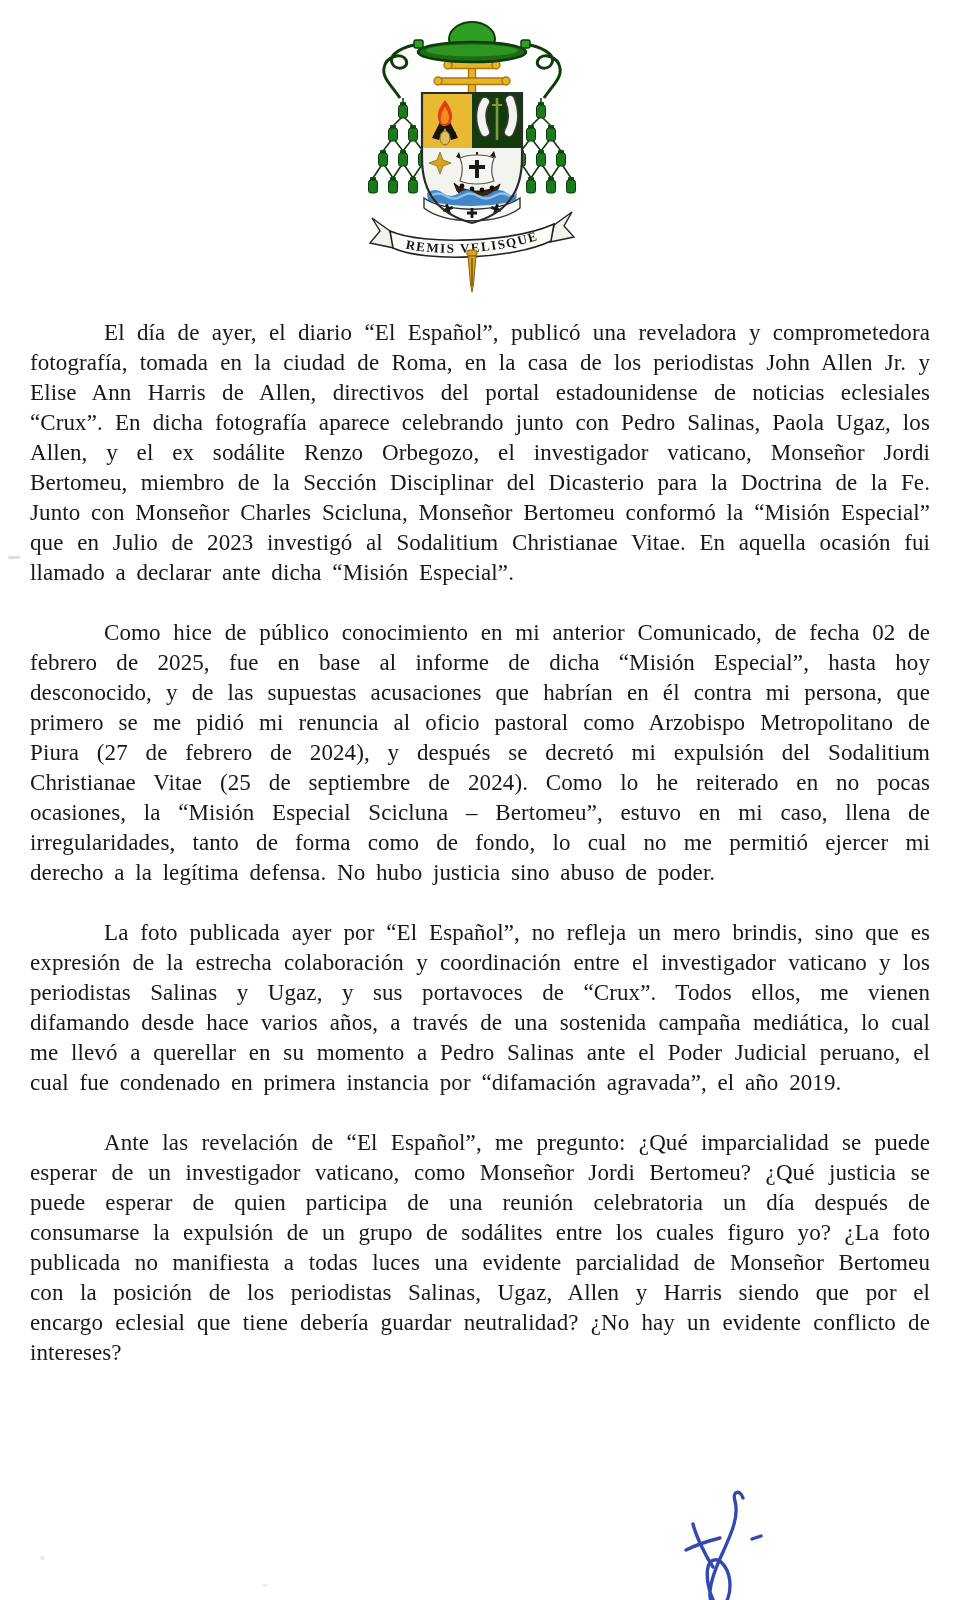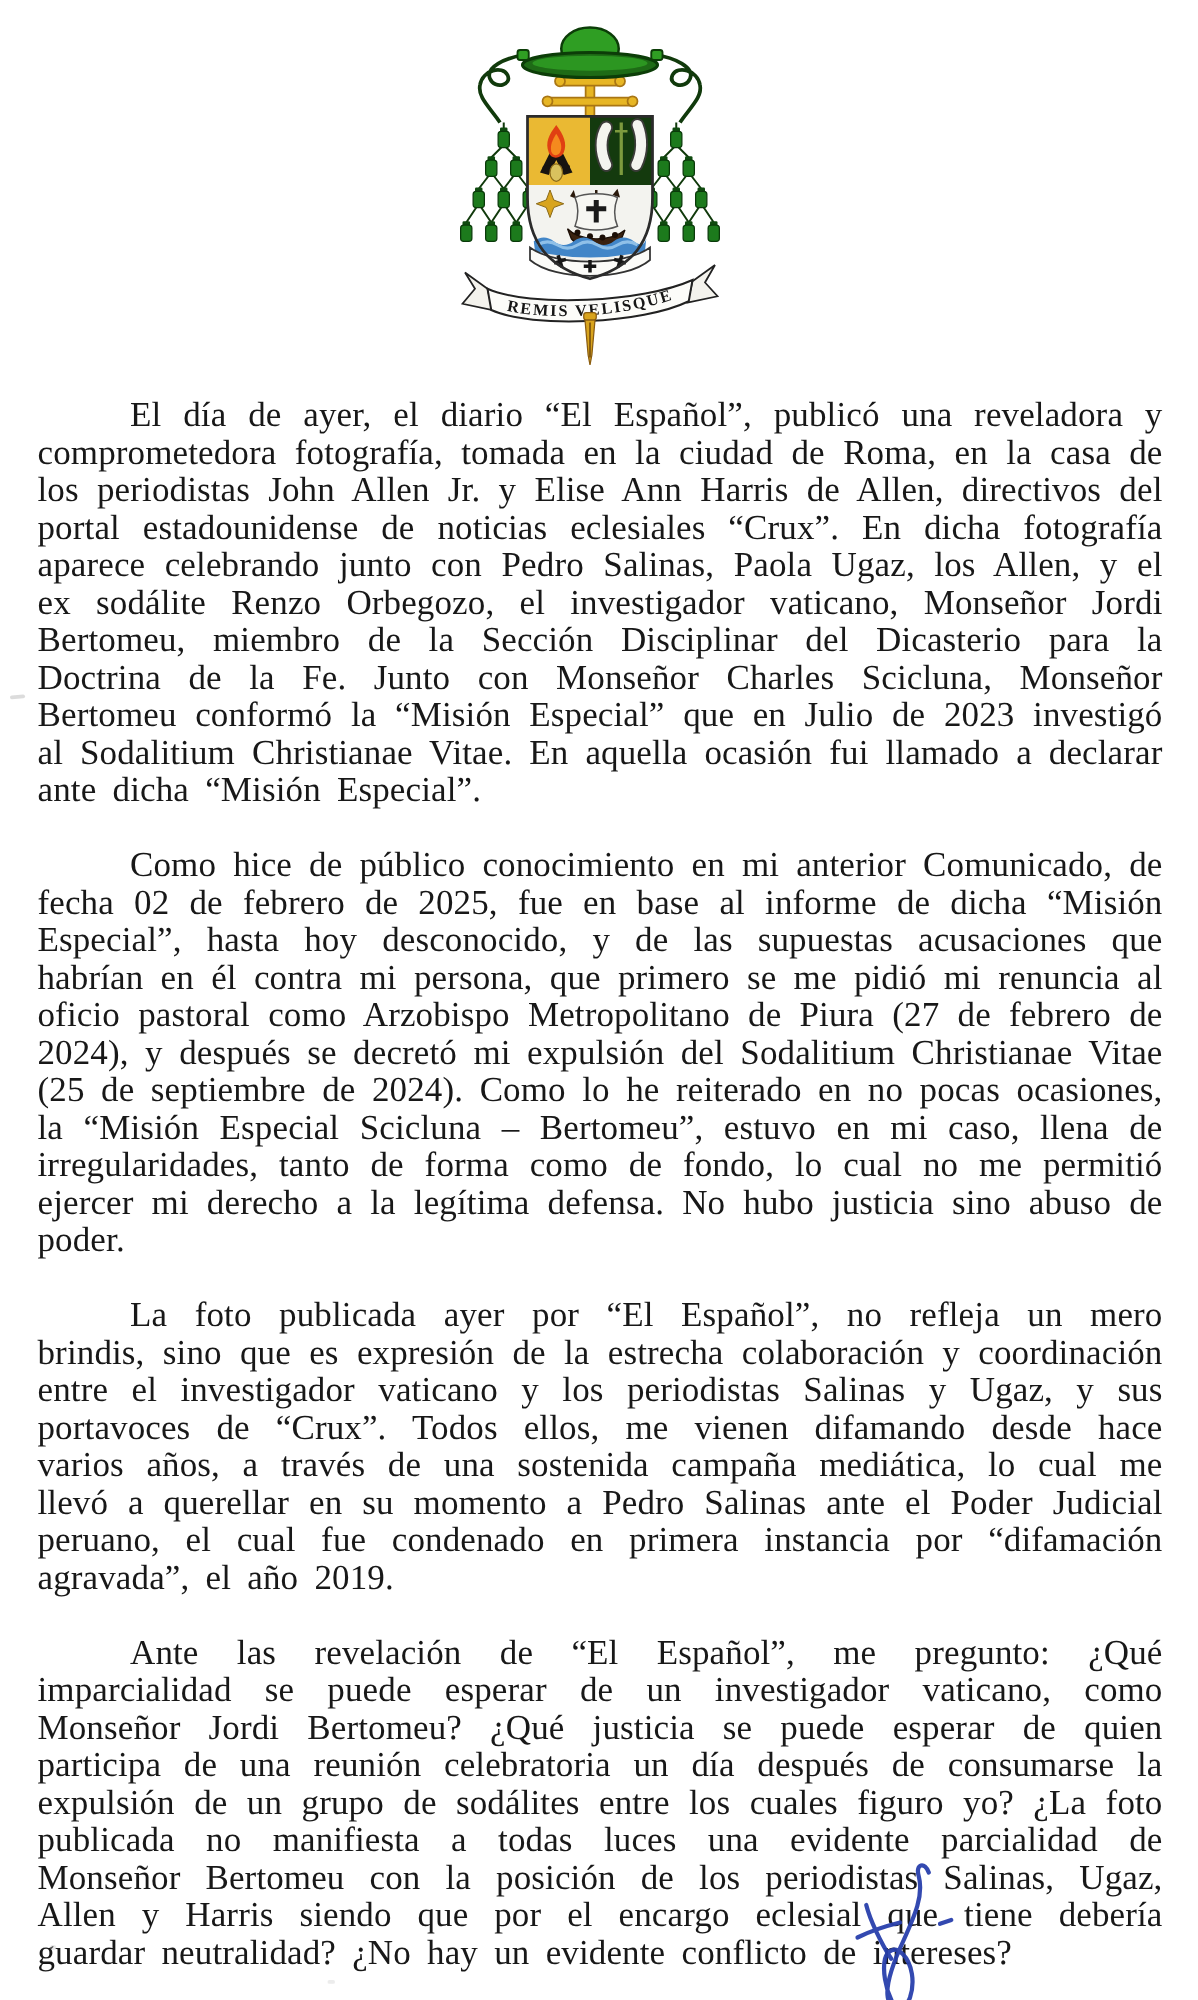--- a/index.html
+++ b/index.html
@@ -9,21 +9,21 @@
     background:#ffffff;
     overflow:hidden;
     font-family:"Liberation Serif", serif;
   }
   .arms{
     position:absolute;left:364px;top:12px;width:216px;height:286px;
   }
   .content{
     position:absolute;left:30px;top:318px;width:900px;
     color:#181818;
-    font-size:28px;line-height:30px;
+    font-size:23px;line-height:30px;
     text-align:justify;
     word-spacing:0.21em;
     letter-spacing:0.1px;
   }
   .content p{margin:0 0 30px 0;text-indent:74px;}
   .content p:last-child{margin-bottom:16px;}
   .signature{
     position:absolute;left:630px;top:1468px;width:170px;height:132px;
   }
   .speck{position:absolute;background:#bfbfbf;opacity:.55;border-radius:2px;}

